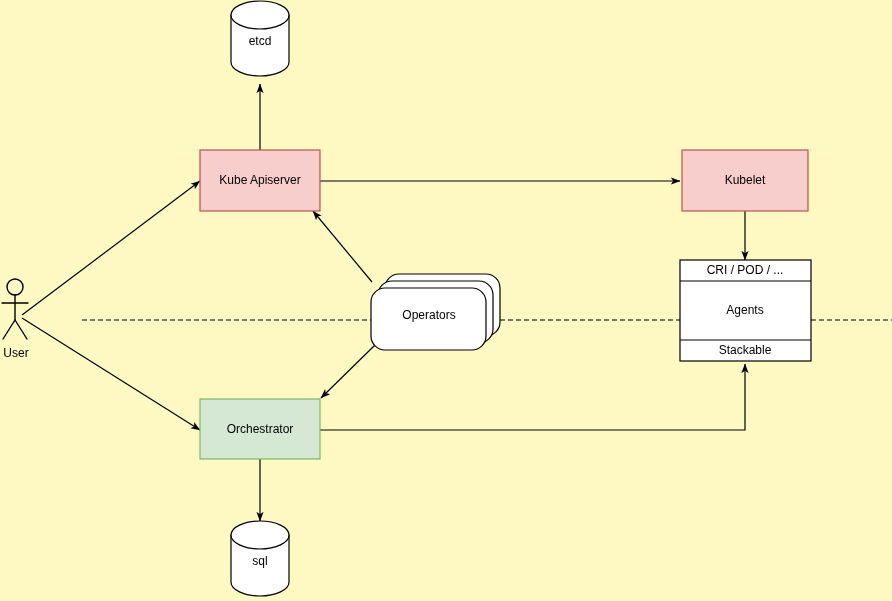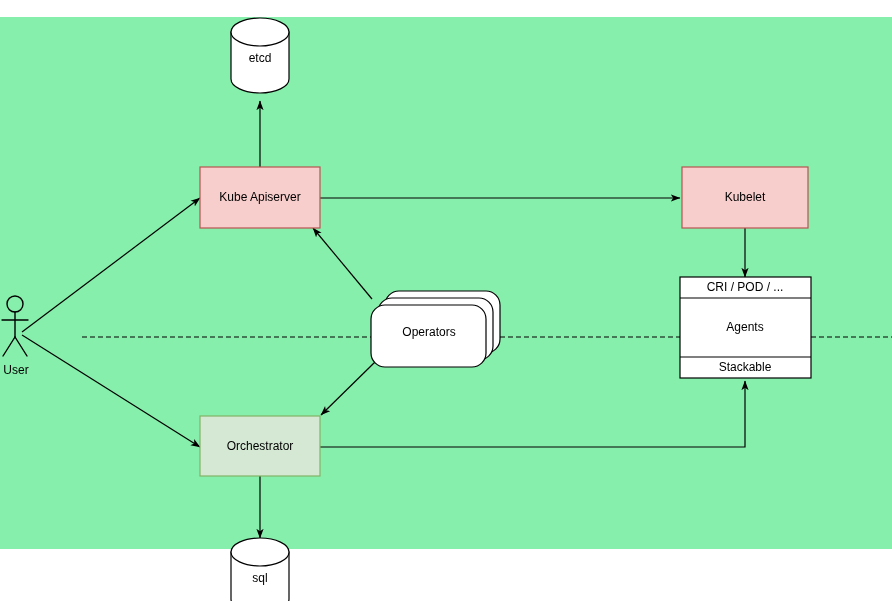--- a/index.html
+++ b/index.html
@@ -9,23 +9,22 @@
   }
   body {
     width: 892px;
     height: 601px;
     font-family: "Liberation Sans", sans-serif;
     overflow: hidden;
   }
   #diagram-root {
     position: relative;
     width: 892px;
-    height: 532px;
-    background: #86efac;
-    margin-top: 17px;
+    height: 601px;
+    background: #fef9c3;
   }
   svg.diagram {
     display: block;
     width: 892px;
     height: 601px;
   }
   .node-label {
     font-family: "Liberation Sans", sans-serif;
     font-size: 12px;
     fill: #000000;

